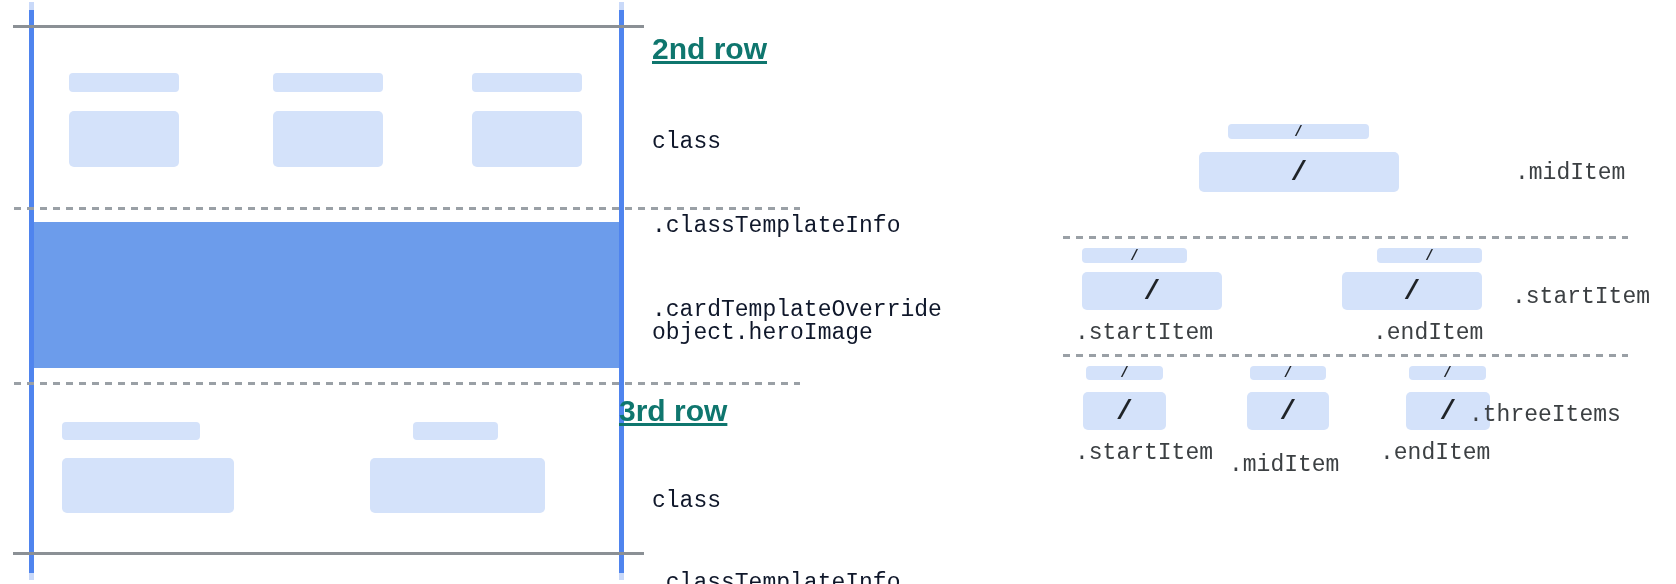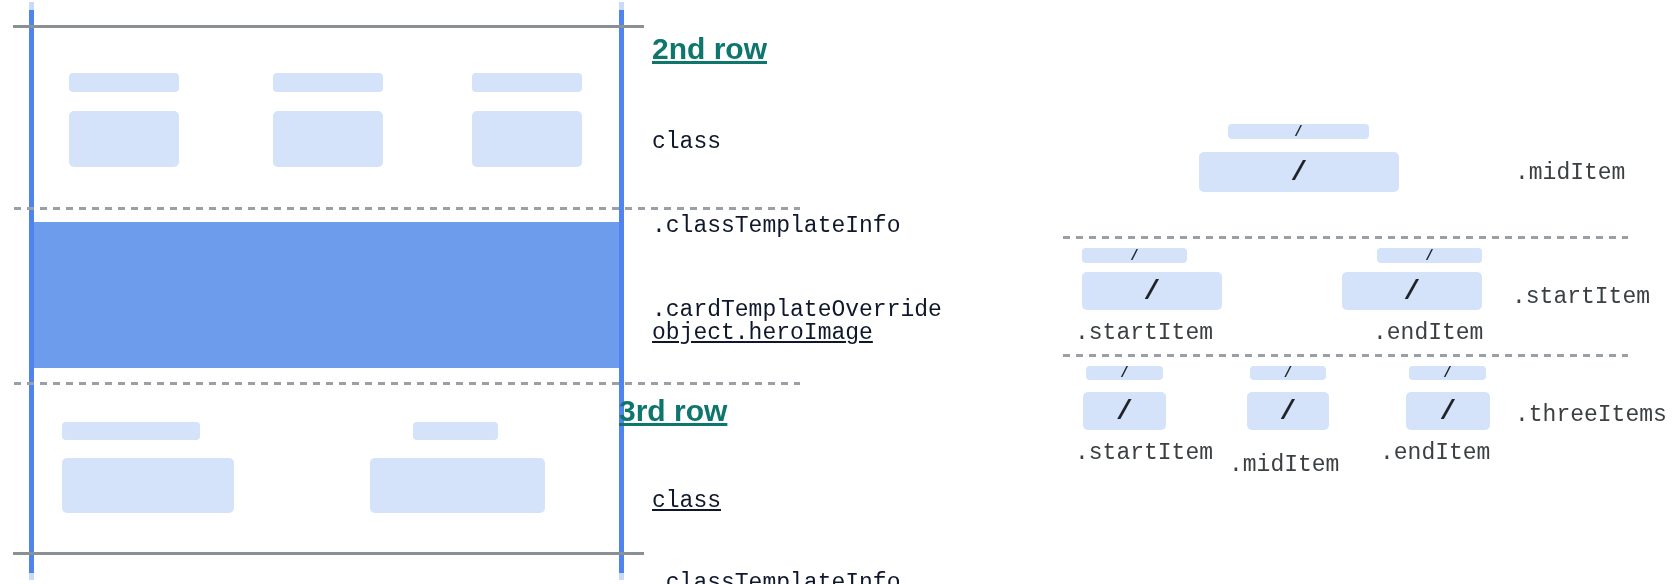--- a/index.html
+++ b/index.html
@@ -17,21 +17,21 @@
 
   .ph{position:absolute;background:#d4e2fa;border-radius:5px;}
   .ph.lbl{border-radius:4px;}
 
   
   .heading{position:absolute;color:#0f766e;font-weight:bold;font-size:30px;line-height:34px;
            font-family:"Liberation Sans",sans-serif;white-space:pre;text-decoration:underline;}
   .code{position:absolute;color:#0f172a;font-size:23px;
         font-family:"Liberation Mono","DejaVu Sans Mono",monospace;white-space:pre;}
   .code div{height:32px;}
-  .code.lh30 div{height:30px;text-decoration:underline;}
+  .code.lh30 div{height:30px;}
 
   
   .bar{position:absolute;background:#d4e2fa;border-radius:4px;
        display:flex;align-items:center;justify-content:center;}
   .bar.big{border-radius:5px;}
   .slash{color:#1f2327;font-weight:bold;font-family:"Liberation Mono","DejaVu Sans Mono",monospace;}
   .slash.sm{font-size:14px;}
   .slash.lg{font-size:28px;}
   .mono-label{position:absolute;color:#3c4043;font-size:23px;
               font-family:"Liberation Mono","DejaVu Sans Mono",monospace;white-space:pre;}
@@ -124,15 +124,15 @@
   </div>
   <div class="bar" style="left:1409px;top:366px;width:77px;height:14px">
     <span class="slash sm">/</span>
   </div>
   <div class="bar big" style="left:1406px;top:392px;width:84px;height:38px">
     <span class="slash lg">/</span>
   </div>
   <div class="mono-label" style="left:1075px;top:440px">.startItem</div>
   <div class="mono-label" style="left:1229px;top:452px">.midItem</div>
   <div class="mono-label" style="left:1380px;top:440px">.endItem</div>
-  <div class="mono-label" style="left:1515px;top:402px">.threeItems</div>
+  <div class="mono-label" style="left:1469px;top:402px">.threeItems</div>
 
 </div>
 
 </body></html>

